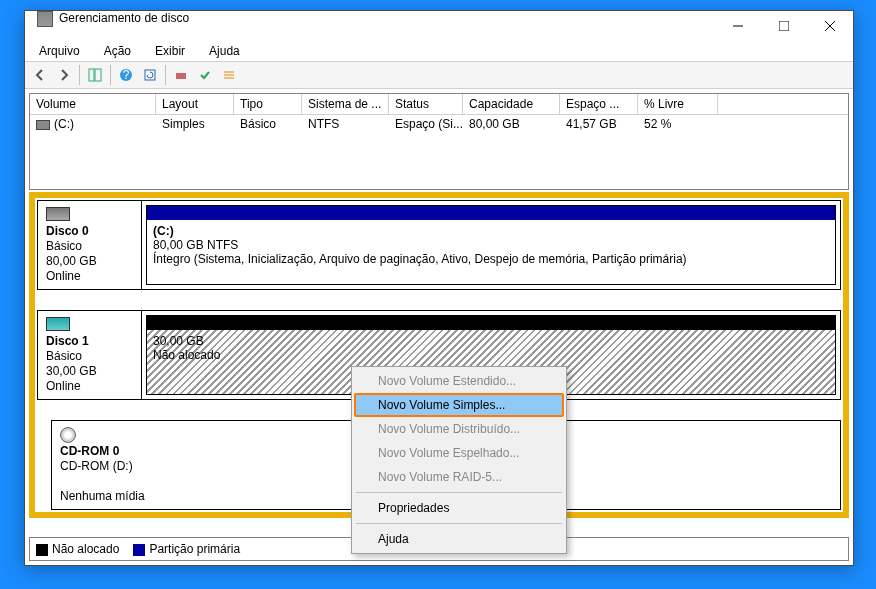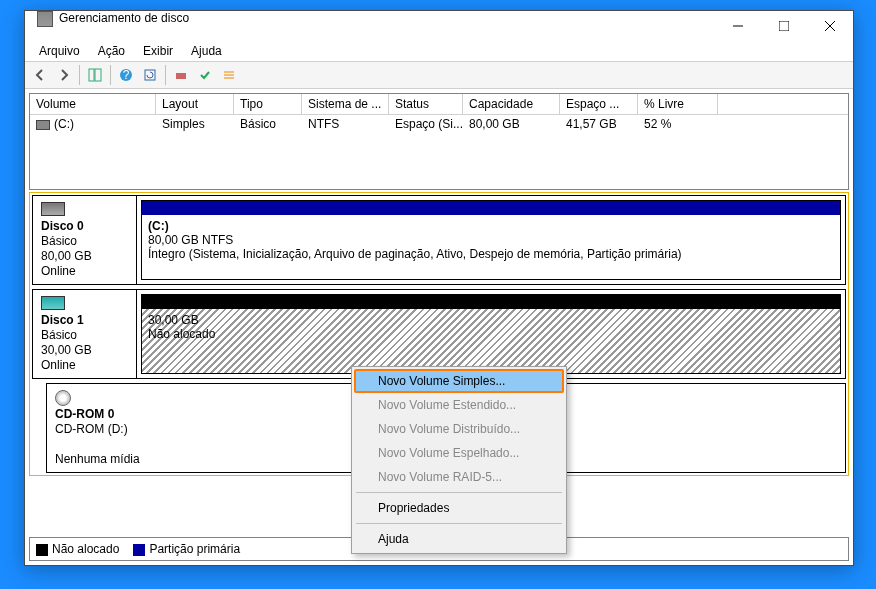--- a/index.html
+++ b/index.html
@@ -3,41 +3,41 @@
 <meta charset="utf-8">
 <style>
   * { box-sizing: border-box; margin: 0; padding: 0; font-family: 'Segoe UI', Tahoma, sans-serif; font-size: 12px; }
   body { background: #1a8cff; width: 876px; height: 589px; overflow: hidden; position: relative; }
   .window { position: absolute; top: 10px; left: 24px; width: 830px; height: 556px; background: #fff; border: 1px solid #4a4a4a; box-shadow: 0 4px 20px rgba(0,0,0,0.3); display: flex; flex-direction: column; }
   .titlebar { height: 30px; display: flex; align-items: flex-start; padding: 0 0 0 12px; }
   .titlebar-icon { width: 16px; height: 16px; margin-right: 6px; background: linear-gradient(#888,#999); border: 1px solid #555; }
   .titlebar-text { flex: 1; font-size: 12px; }
   .winbtn { width: 46px; height: 30px; display: flex; align-items: center; justify-content: center; }
   .winbtn svg { width: 10px; height: 10px; }
-  .menubar { height: 20px; display: flex; align-items: center; padding: 0 6px; gap: 2px; }
+  .menubar { height: 20px; display: flex; align-items: center; padding: 0 6px; gap: 8px; }
   .menuitem { padding: 2px 8px; cursor: default; }
   .toolbar { height: 28px; border-top: 1px solid #d0d0d0; border-bottom: 1px solid #d0d0d0; display: flex; align-items: center; padding: 0 4px; gap: 2px; background: #f5f5f5; }
   .tbbtn { width: 22px; height: 22px; display: flex; align-items: center; justify-content: center; border: 1px solid transparent; }
   .tbsep { width: 1px; height: 20px; background: #c0c0c0; margin: 0 2px; }
   .content { flex: 1; padding: 4px; display: flex; flex-direction: column; gap: 2px; }
   .vol-table { border: 1px solid #828282; background: #fff; }
   .vol-header { display: flex; background: #fff; border-bottom: 1px solid #d0d0d0; }
   .vol-header > div { padding: 3px 6px; border-right: 1px solid #d0d0d0; font-weight: normal; white-space: nowrap; overflow: hidden; }
   .vol-row { display: flex; }
   .vol-row > div { padding: 2px 6px; white-space: nowrap; overflow: hidden; }
   .col-vol { width: 126px; }
   .col-lay { width: 78px; }
   .col-typ { width: 68px; }
   .col-sys { width: 87px; }
   .col-sta { width: 74px; }
   .col-cap { width: 97px; }
   .col-esp { width: 78px; }
   .col-liv { width: 80px; }
   .vol-spacer { height: 56px; }
-  .disk-pane { border: 1px solid #eab308; background: #fff; padding: 2px; display: flex; flex-direction: column; gap: 4px; }
+  .disk-pane { border: 6px solid #eab308; background: #fff; padding: 2px; display: flex; flex-direction: column; gap: 20px; }
   .disk-block { display: flex; border: 1px solid #000; min-height: 88px; }
   .disk-left { width: 104px; padding: 6px 8px; border-right: 1px solid #000; display: flex; flex-direction: column; gap: 1px; position: relative; }
   .disk-left .icon { width: 24px; height: 14px; margin-bottom: 2px; }
   .disk-left b { font-weight: bold; }
   .disk-right { flex: 1; padding: 4px; display: flex; flex-direction: column; }
   .part-box { border: 1px solid #000; flex: 1; display: flex; flex-direction: column; }
   .part-header { height: 14px; }
   .part-header.primary { background: #0000a0; }
   .part-header.unalloc { background: #000; }
   .part-body { padding: 4px 6px; flex: 1; }
@@ -217,22 +217,22 @@
     </div>
 
     <div class="legend">
       <span><span class="legend-sw" style="background:#000;"></span><span>Não alocado</span></span>
       <span><span class="legend-sw" style="background:#0000a0;"></span><span>Partição primária</span></span>
     </div>
   </div>
 </div>
 
 <div class="ctx-menu">
+  <div class="ctx-item disabled">Novo Volume Estendido...</div>
   <div class="ctx-item highlight">Novo Volume Simples...</div>
-  <div class="ctx-item disabled">Novo Volume Estendido...</div>
   <div class="ctx-item disabled">Novo Volume Distribuído...</div>
   <div class="ctx-item disabled">Novo Volume Espelhado...</div>
   <div class="ctx-item disabled">Novo Volume RAID-5...</div>
   <div class="ctx-sep"></div>
   <div class="ctx-item">Propriedades</div>
   <div class="ctx-sep"></div>
   <div class="ctx-item">Ajuda</div>
 </div>
 
 </body></html>

